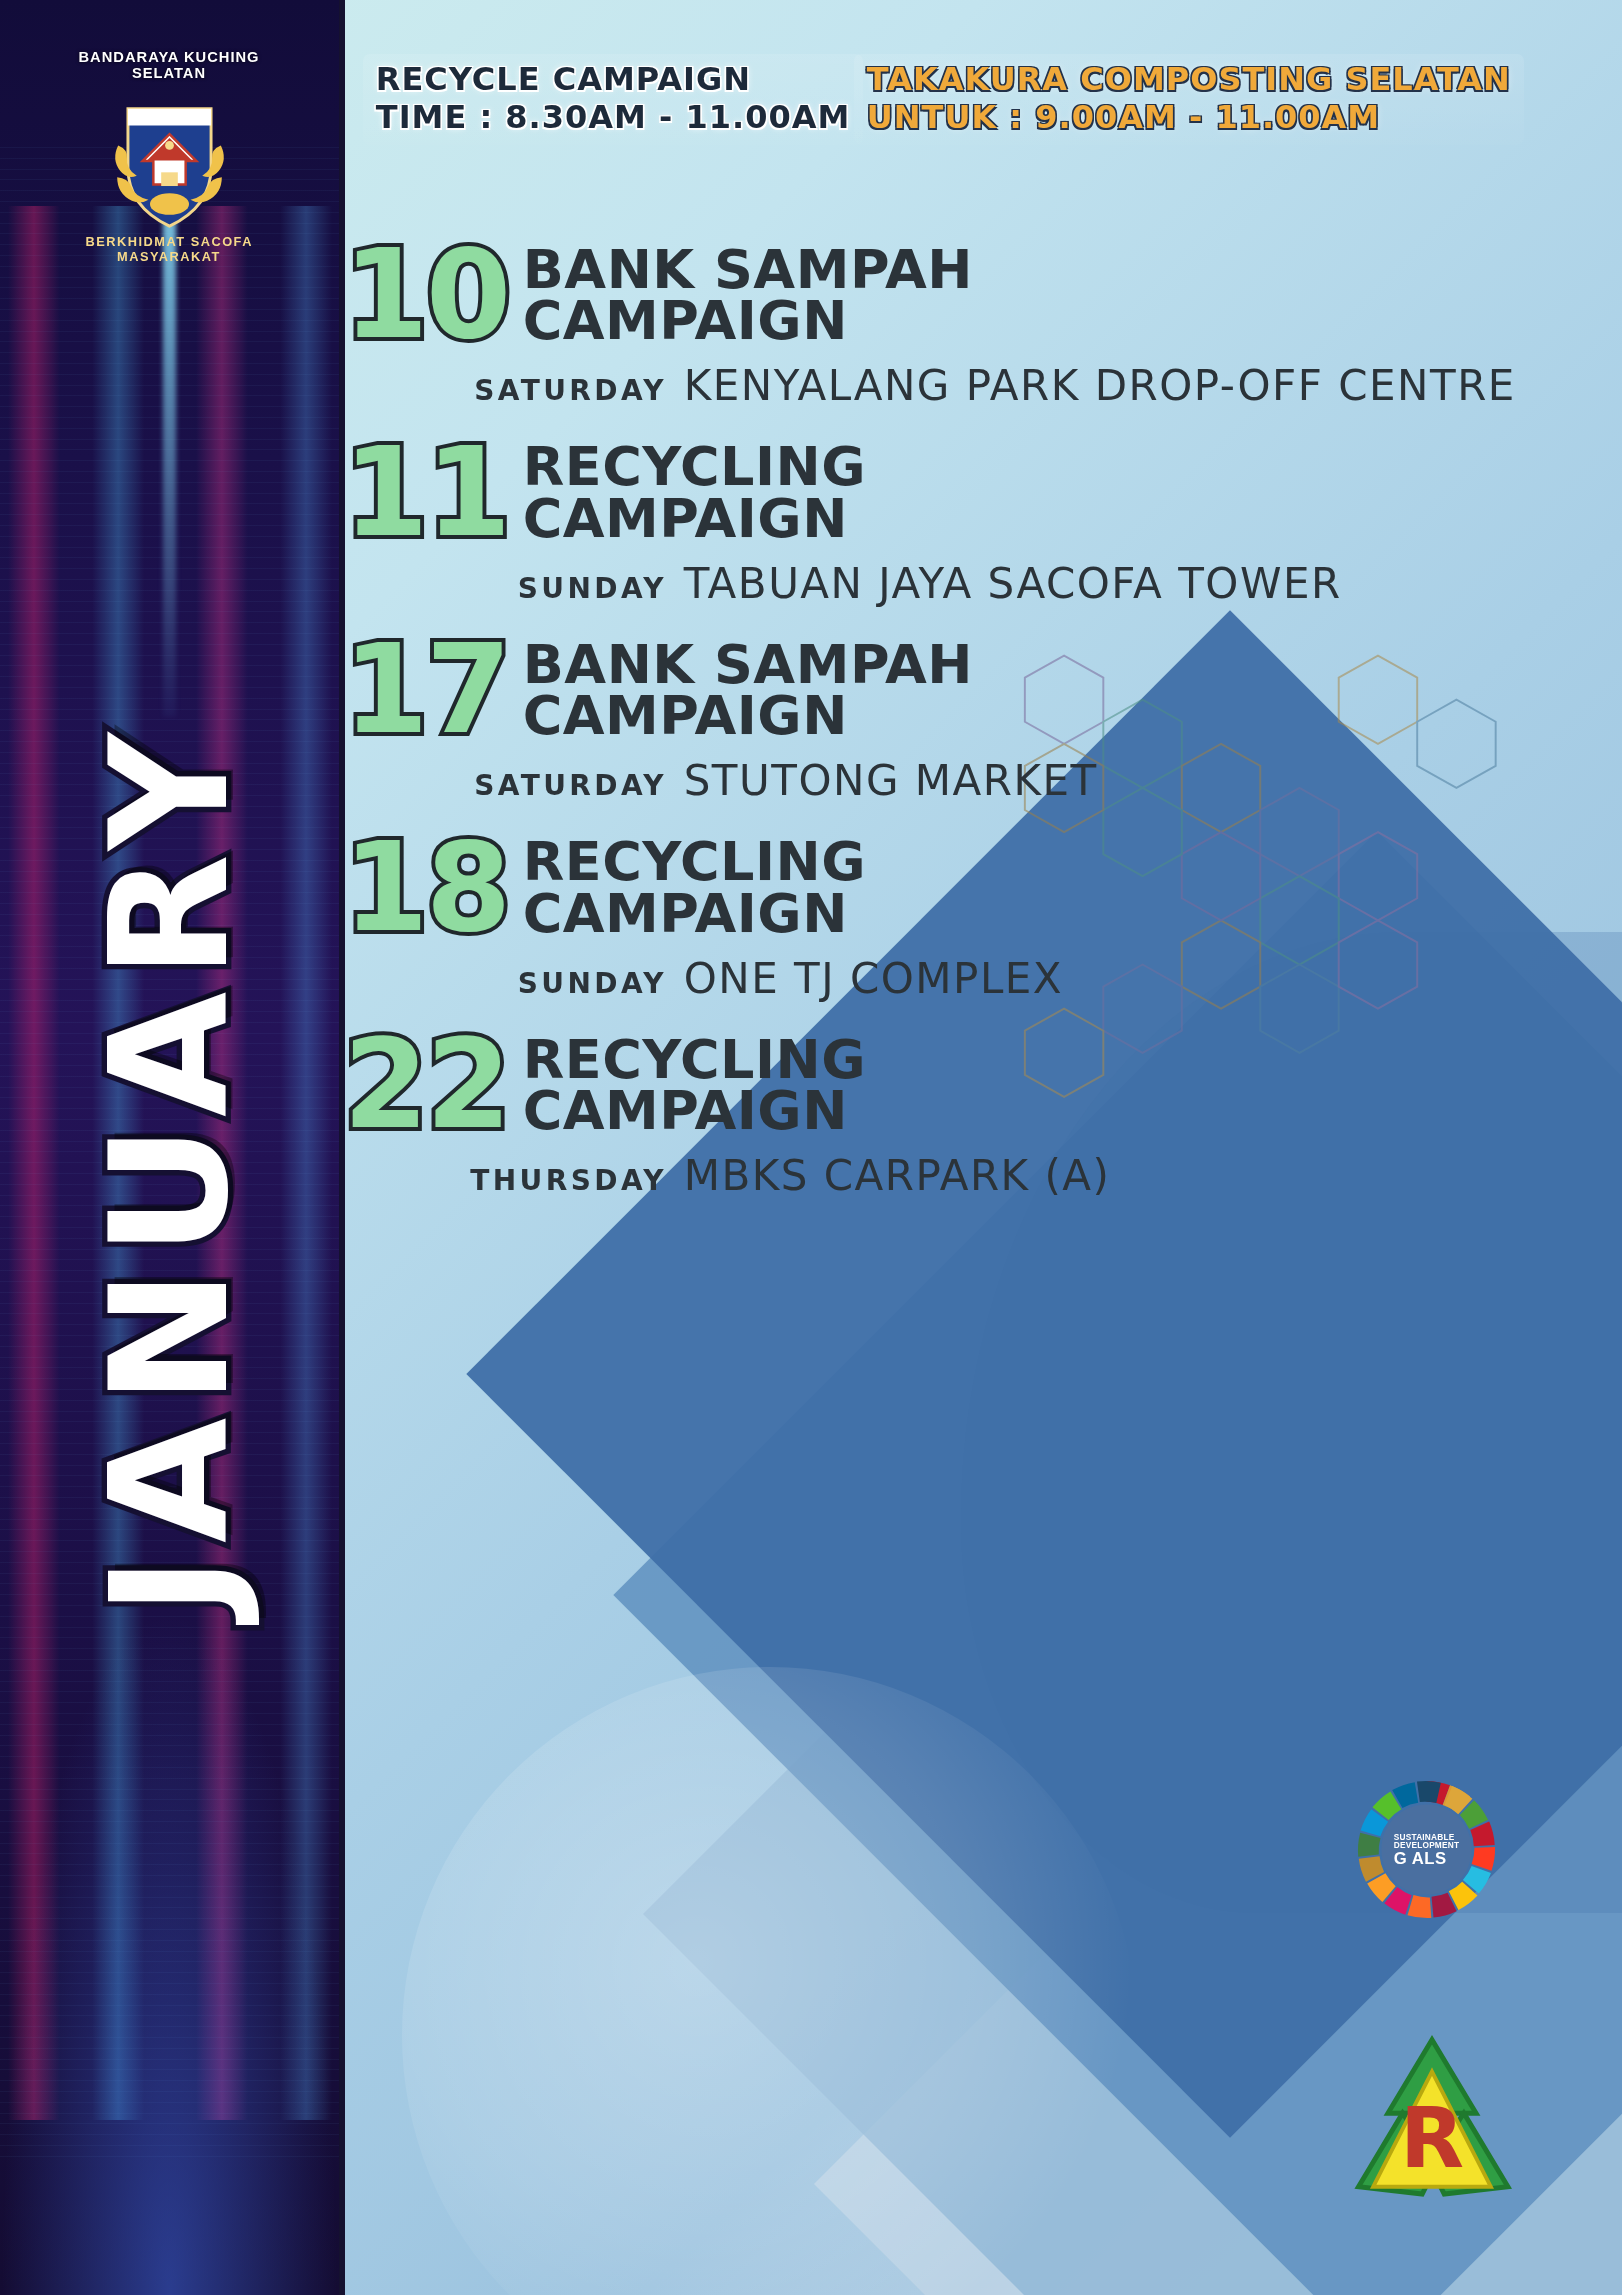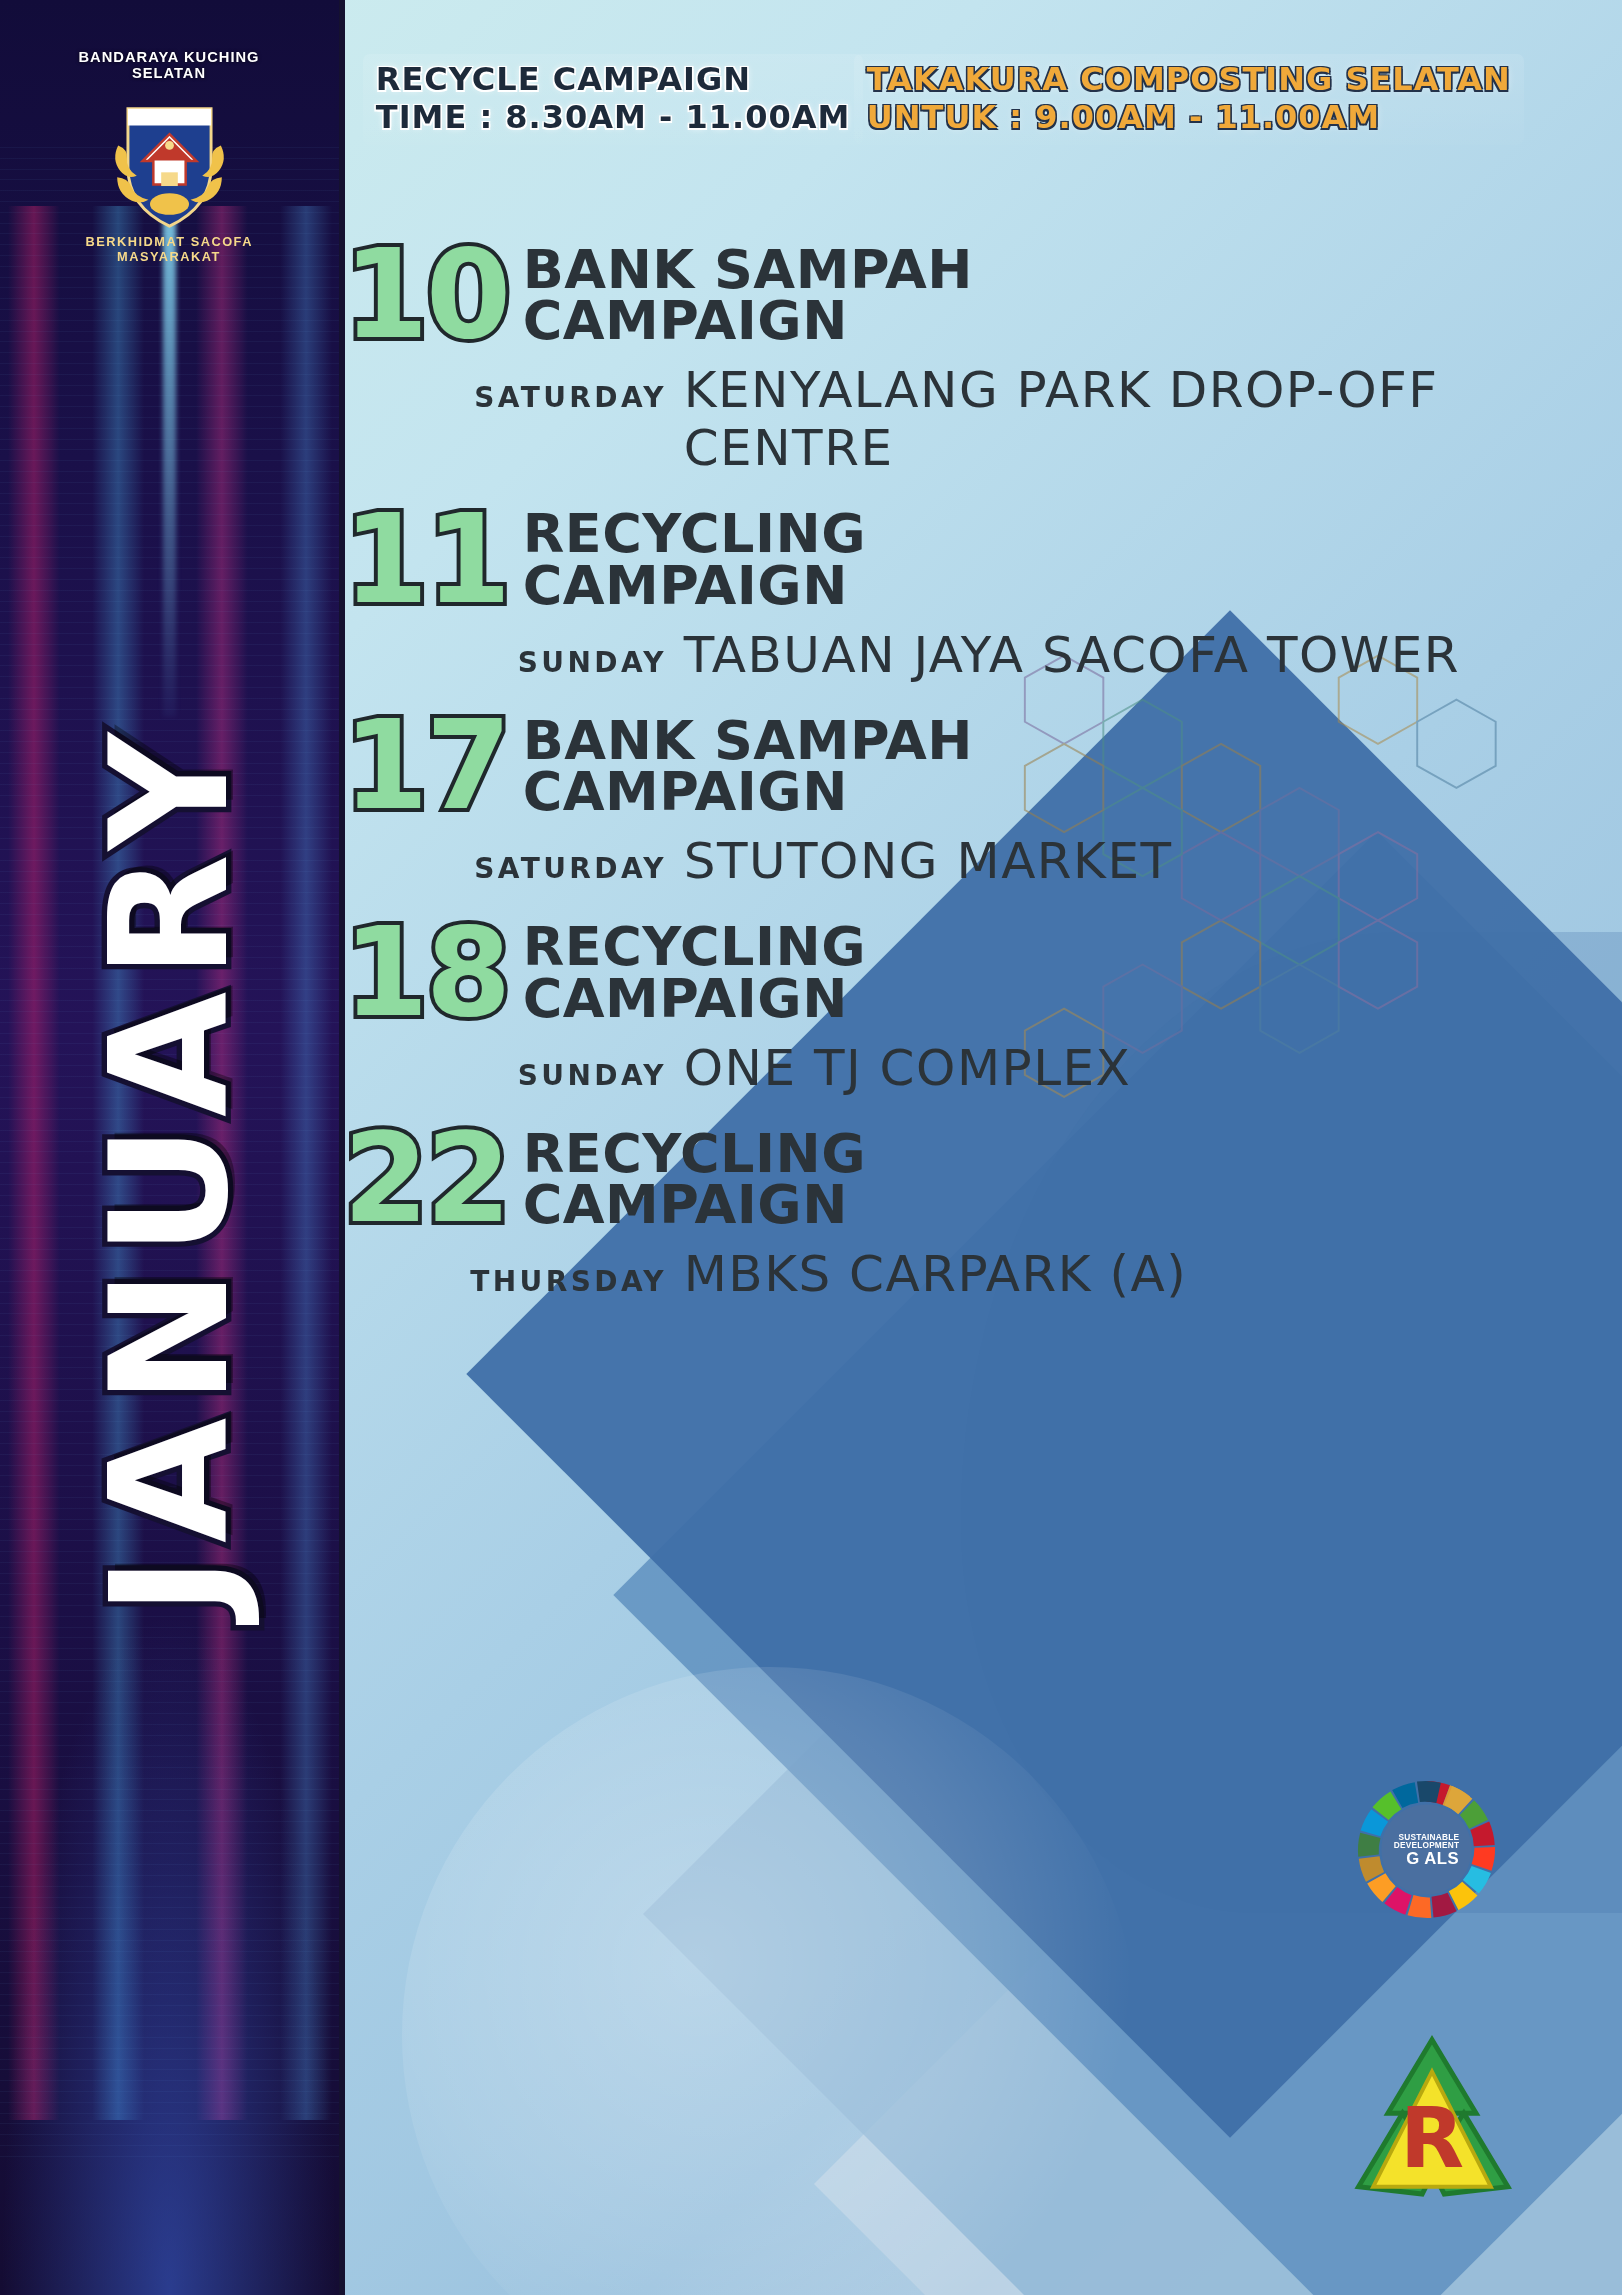--- a/index.html
+++ b/index.html
@@ -277,40 +277,40 @@
     font-weight: bold;
     font-size: 28px;
     letter-spacing: 3.4px;
     color: #2b3339;
     text-align: right;
     flex: 0 0 324px;
   }
   .event-venue {
     font-family: "DejaVu Sans", sans-serif;
     font-weight: normal;
-    font-size: 50px;
+    font-size: 42px;
     letter-spacing: 1.5px;
     color: #2b3339;
     margin-left: 16.7px;
   }
 
   
   .sdg-wheel {
     position: absolute;
     right: 123px;
     top: 1776px;
     width: 147px;
     height: 147px;
   }
   .sdg-label {
     position: absolute;
     left: 50%;
     top: 50%;
     transform: translate(-50%, -50%);
-    text-align: right;
+    text-align: left;
     color: #ffffff;
     line-height: 1.05;
   }
   .sdg-label .small { font-size: 8.3px; font-weight: bold; letter-spacing: 0.2px; }
   .sdg-label .big { font-size: 16.7px; font-weight: bold; letter-spacing: 0.5px; }
 
   .recycle-logo {
     position: absolute;
     right: 88px;
     bottom: 74px;

